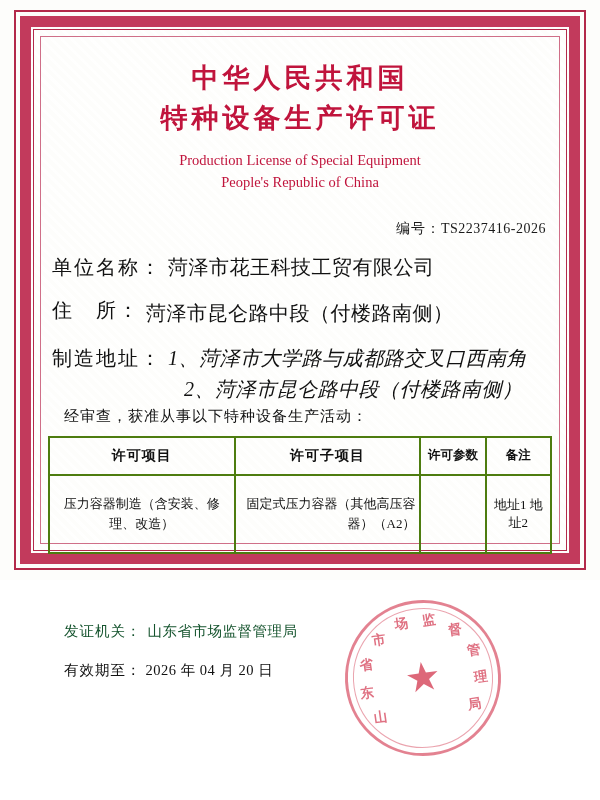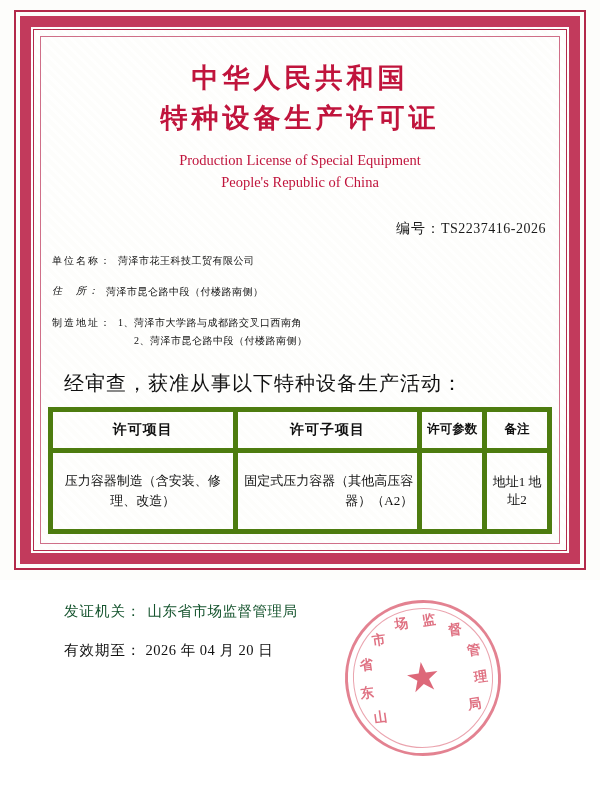--- a/index.html
+++ b/index.html
@@ -101,67 +101,67 @@
   }
   .serial-row .label {
     letter-spacing: 1px;
   }
   .serial-row .value {
     letter-spacing: 0.5px;
   }
 
   .field {
     margin-top: 16px;
-    font-size: 10px;
+    font-size: 20px;
     color: #111;
     display: flex;
     align-items: flex-start;
   }
   .field .f-label {
     white-space: nowrap;
     letter-spacing: 2px;
     padding-left: 4px;
   }
   .field .f-label.spaced {
     letter-spacing: 2px;
-    font-style: italic;
   }
   .field .f-value {
     margin-left: 6px;
     flex: 1;
     letter-spacing: 0.5px;
   }
   .field-addr .f-value {
     line-height: 1.6;
   }
   .mfg-lines .mline {
     display: block;
     letter-spacing: 0.5px;
+    font-style: italic;
   }
   .mfg-lines .mline + .mline {
     margin-top: 4px;
     padding-left: 16px;
   }
 
   .notice {
-    margin-top: 22px;
-    font-size: 20px;
+    margin-top: 4px;
+    font-size: 15px;
     letter-spacing: 1px;
     color: #111;
     padding-left: 16px;
   }
 
   table.lic {
     margin-top: 10px;
     width: 100%;
     border-collapse: collapse;
     table-layout: fixed;
   }
   table.lic th, table.lic td {
-    border: 5px solid #4d7c0f;
+    border: 2px solid #4d7c0f;
     color: #111;
     text-align: center;
     vertical-align: middle;
     font-size: 13px;
     padding: 7px 4px;
   }
   table.lic th {
     font-weight: bold;
     font-size: 14px;
     letter-spacing: 1px;

